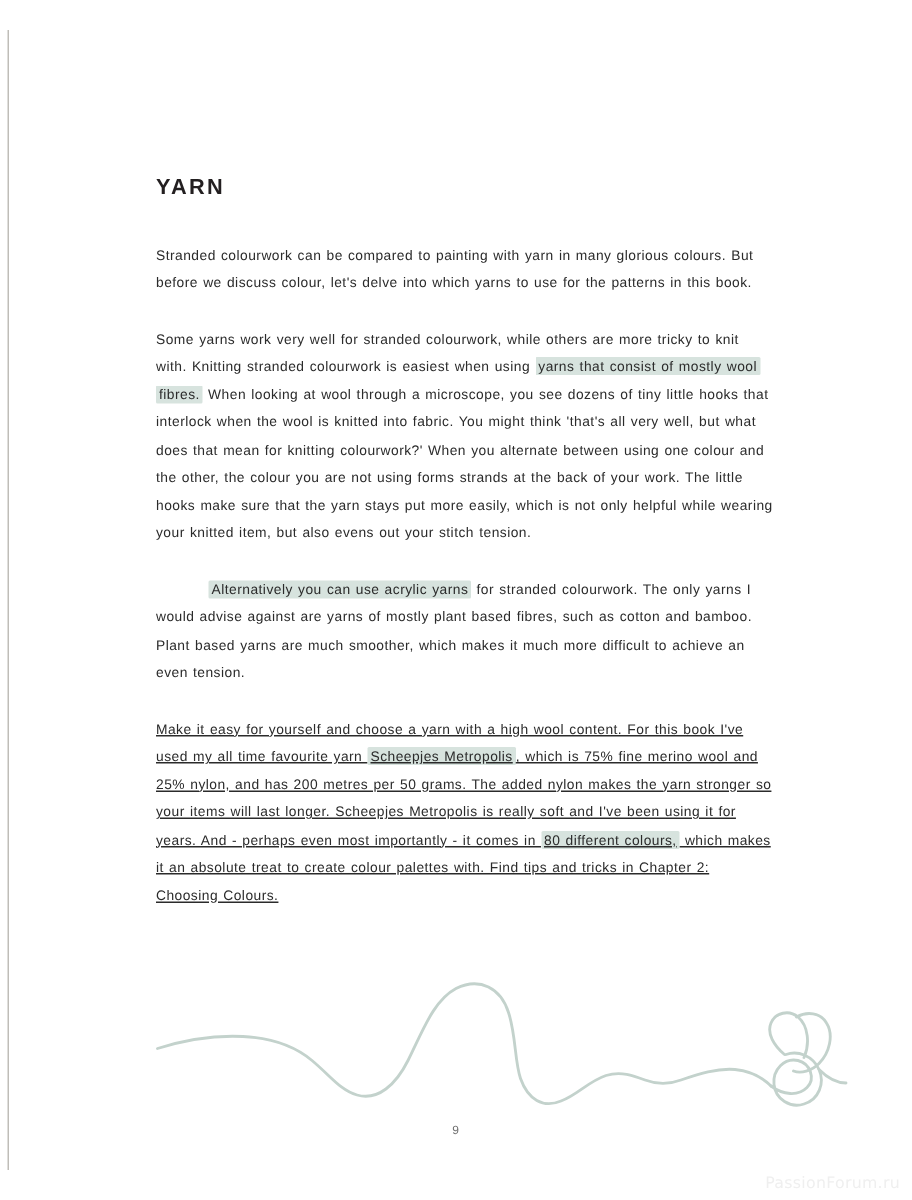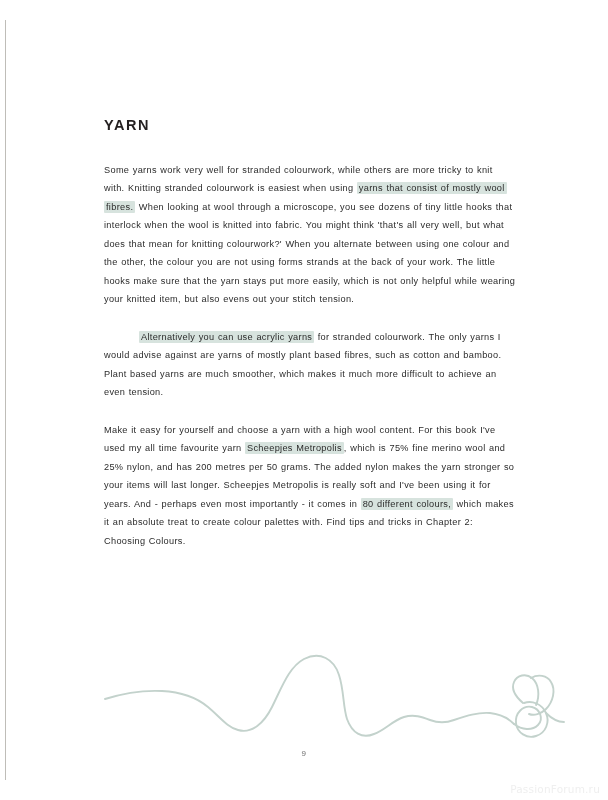--- a/index.html
+++ b/index.html
@@ -54,21 +54,21 @@
 
   .para {
     font-size: 9.2px;
     line-height: 18.5px;
     color: #2b2b2b;
     letter-spacing: .32px;
     margin: 0 0 19px 0;
     text-align: left;
     word-spacing: .6px;
   }
-  .para:last-of-type { margin-bottom: 0; }
+  .para:last-of-type { margin-bottom: 0; text-decoration: underline; }
 
   .hl {
     background-color: #d7e3de;
     padding: 1px 2px 1px 2px;
     box-decoration-break: clone;
     -webkit-box-decoration-break: clone;
     border-radius: 1px;
   }
 
   
@@ -108,20 +108,21 @@
 </head>
 <body>
 
 <div id="page">
 
   <div id="spine" style="background: rgb(180, 177, 172);"></div>
 
   <div id="content">
     <h1 id="heading" style="color: rgb(35, 31, 32);">YARN</h1>
     <div id="paragraphs">
+        <p class="para"><span>Stranded colourwork can be compared to painting with yarn in many glorious colours. But before we discuss colour, let's delve into which yarns to use for the patterns in this book.</span></p>
         <p class="para"><span>Some yarns work very well for stranded colourwork, while others are more tricky to knit with. Knitting stranded colourwork is easiest when using </span><span class="hl" style="background-color: rgb(215, 227, 222);">yarns that consist of mostly wool fibres.</span><span> When looking at wool through a microscope, you see dozens of tiny little hooks that interlock when the wool is knitted into fabric. You might think 'that's all very well, but what does that mean for knitting colourwork?' When you alternate between using one colour and the other, the colour you are not using forms strands at the back of your work. The little hooks make sure that the yarn stays put more easily, which is not only helpful while wearing your knitted item, but also evens out your stitch tension.</span></p>
         <p class="para"><span class="hl" style="background-color: rgb(215, 227, 222); margin-left: 35px;">Alternatively you can use acrylic yarns</span><span> for stranded colourwork. The only yarns I would advise against are yarns of mostly plant based fibres, such as cotton and bamboo. Plant based yarns are much smoother, which makes it much more difficult to achieve an even tension.</span></p>
         <p class="para"><span>Make it easy for yourself and choose a yarn with a high wool content. For this book I've used my all time favourite yarn </span><span class="hl" style="background-color: rgb(215, 227, 222);">Scheepjes Metropolis</span><span>, which is 75% fine merino wool and 25% nylon, and has 200 metres per 50 grams. The added nylon makes the yarn stronger so your items will last longer. Scheepjes Metropolis is really soft and I've been using it for years. And - perhaps even most importantly - it comes in </span><span class="hl" style="background-color: rgb(215, 227, 222);">80 different colours,</span><span> which makes it an absolute treat to create colour palettes with. Find tips and tricks in Chapter 2: Choosing Colours.</span></p>
       </div>
   </div>
 
   <svg id="yarn-deco" viewBox="0 0 470 110" xmlns="http://www.w3.org/2000/svg">
     <g fill="none" stroke="#c3d2cc" stroke-width="1.9" stroke-linecap="round">
 
       <path d="M9,54

